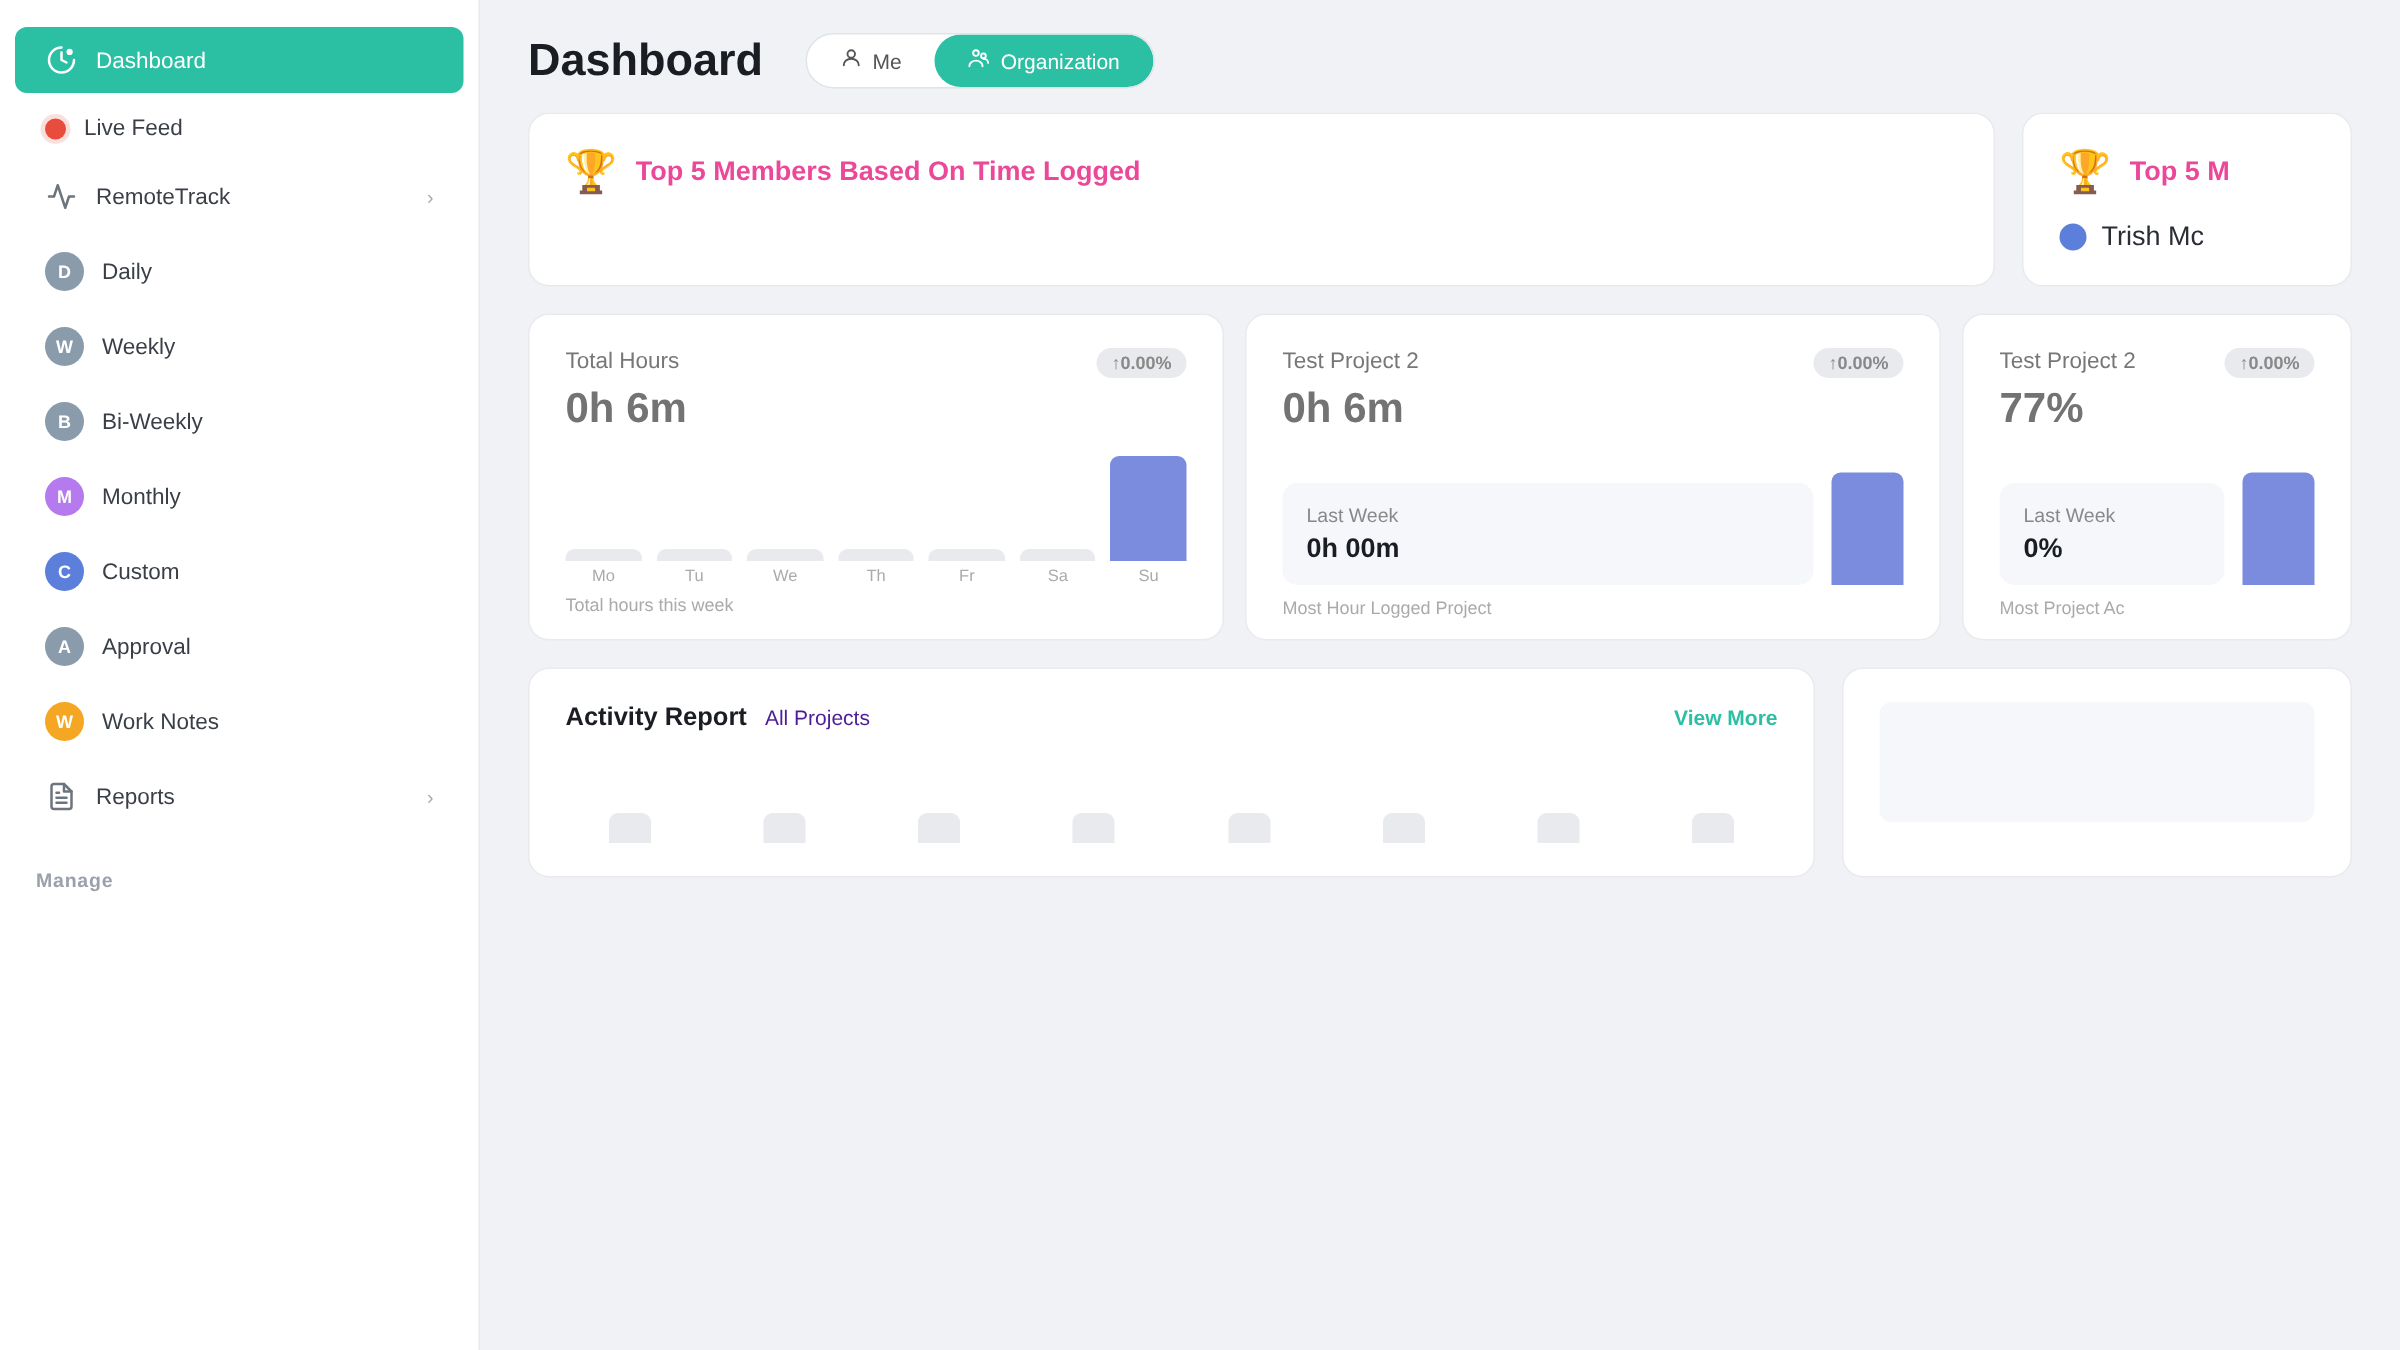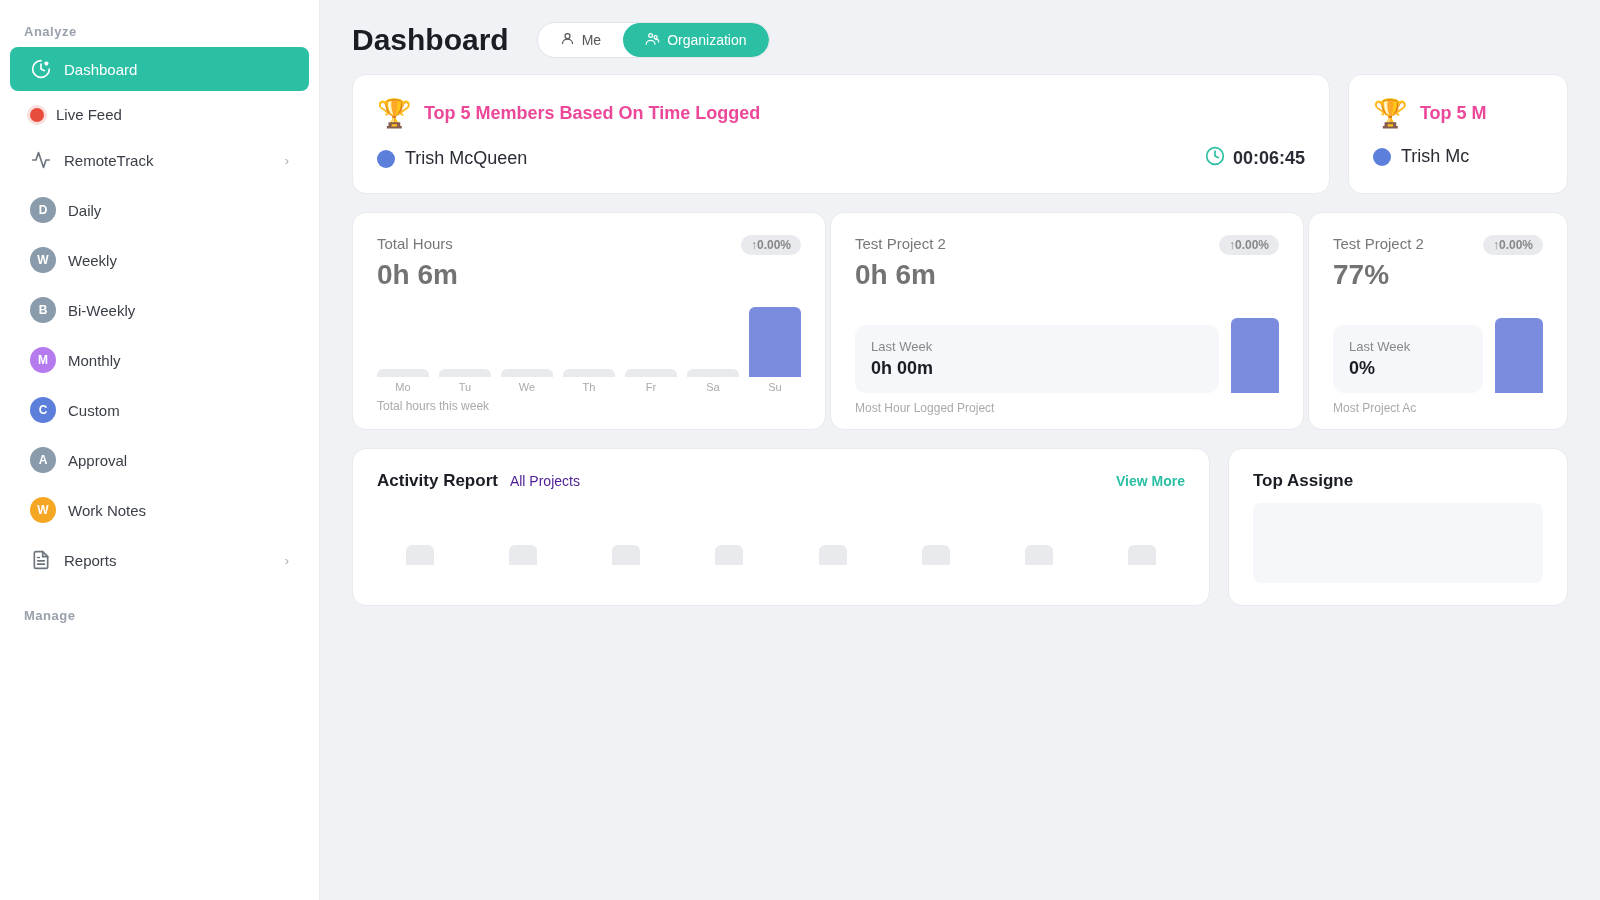--- a/index.html
+++ b/index.html
@@ -199,21 +199,21 @@
       font-size: 18px;
       font-weight: 600;
       color: #2a2d35;
       margin-left: auto;
     }
     .clock-icon { font-size: 20px; color: #2bbfa4; }
 
     
     .stats-row {
       display: flex;
-      gap: 4px;
+      gap: 14px;
       margin-bottom: 18px;
       justify-content: space-between;
     }
     .stat-card {
       flex: 1;
       background: #fff;
       border-radius: 14px;
       border: 1.5px solid #e8eaed;
       padding: 22px 24px 14px 24px;
       min-width: 0;
@@ -383,21 +383,20 @@
 
     
     ::-webkit-scrollbar { width: 5px; }
     ::-webkit-scrollbar-track { background: transparent; }
     ::-webkit-scrollbar-thumb { background: #d0d3da; border-radius: 3px; }
   </style>
 </head>
 <body>
 
 <div id="sidebar">
-  <div class="sidebar-section-label">Analyze</div>
 
   <div class="sidebar-item active">
     <span class="sidebar-icon">
       <svg width="20" height="20" viewBox="0 0 24 24" fill="none" stroke="currentColor" stroke-width="2" stroke-linecap="round" stroke-linejoin="round">
           <path d="M12 2a10 10 0 1 0 10 10"></path>
           <path d="M12 6v6l4 2"></path>
           <circle cx="18.5" cy="5.5" r="2.5" fill="currentColor" stroke="none"></circle>
         </svg>
     </span>
     <span>Dashboard</span>
@@ -503,33 +502,20 @@
   </div>
 
   <div class="content-area">
 
     <div class="top-card-row">
       <div class="card trophy-card">
         <div class="trophy-card-header">
           <span class="trophy-icon">🏆</span>
           <span class="trophy-title">Top 5 Members Based On Time Logged</span>
         </div>
-        <div class="trophy-member-row">
-          <span class="member-dot"></span>
-          <span class="member-name">Trish McQueen</span>
-          <div class="time-display">
-            <span class="clock-icon">
-              <svg width="20" height="20" viewBox="0 0 24 24" fill="none" stroke="#2bbfa4" stroke-width="2" stroke-linecap="round" stroke-linejoin="round">
-                  <circle cx="12" cy="12" r="10"></circle>
-                  <polyline points="12,6 12,12 16,14"></polyline>
-                </svg>
-            </span>
-            <span>00:06:45</span>
-          </div>
-        </div>
       </div>
 
       <div class="card" style="width:220px; overflow:hidden;">
         <div class="trophy-card-header">
           <span class="trophy-icon">🏆</span>
           <span class="trophy-title">Top 5 M</span>
         </div>
         <div class="trophy-member-row">
           <span class="member-dot"></span>
           <span class="member-name">Trish Mc</span>
@@ -652,19 +638,18 @@
             </div>
           <div class="act-bar-col">
               <div class="act-bar" style="height:20px;"></div>
             </div>
           <div class="act-bar-col">
               <div class="act-bar" style="height:20px;"></div>
             </div>
         </div>
       </div>
       <div class="top-assignee-card">
-        <div class="top-assignee-title">Top Assigne</div>
         <div style="background:#f5f7fa; border-radius:8px; height:80px;"></div>
       </div>
     </div>
 
   </div>
 </div>
 
 </body></html>

